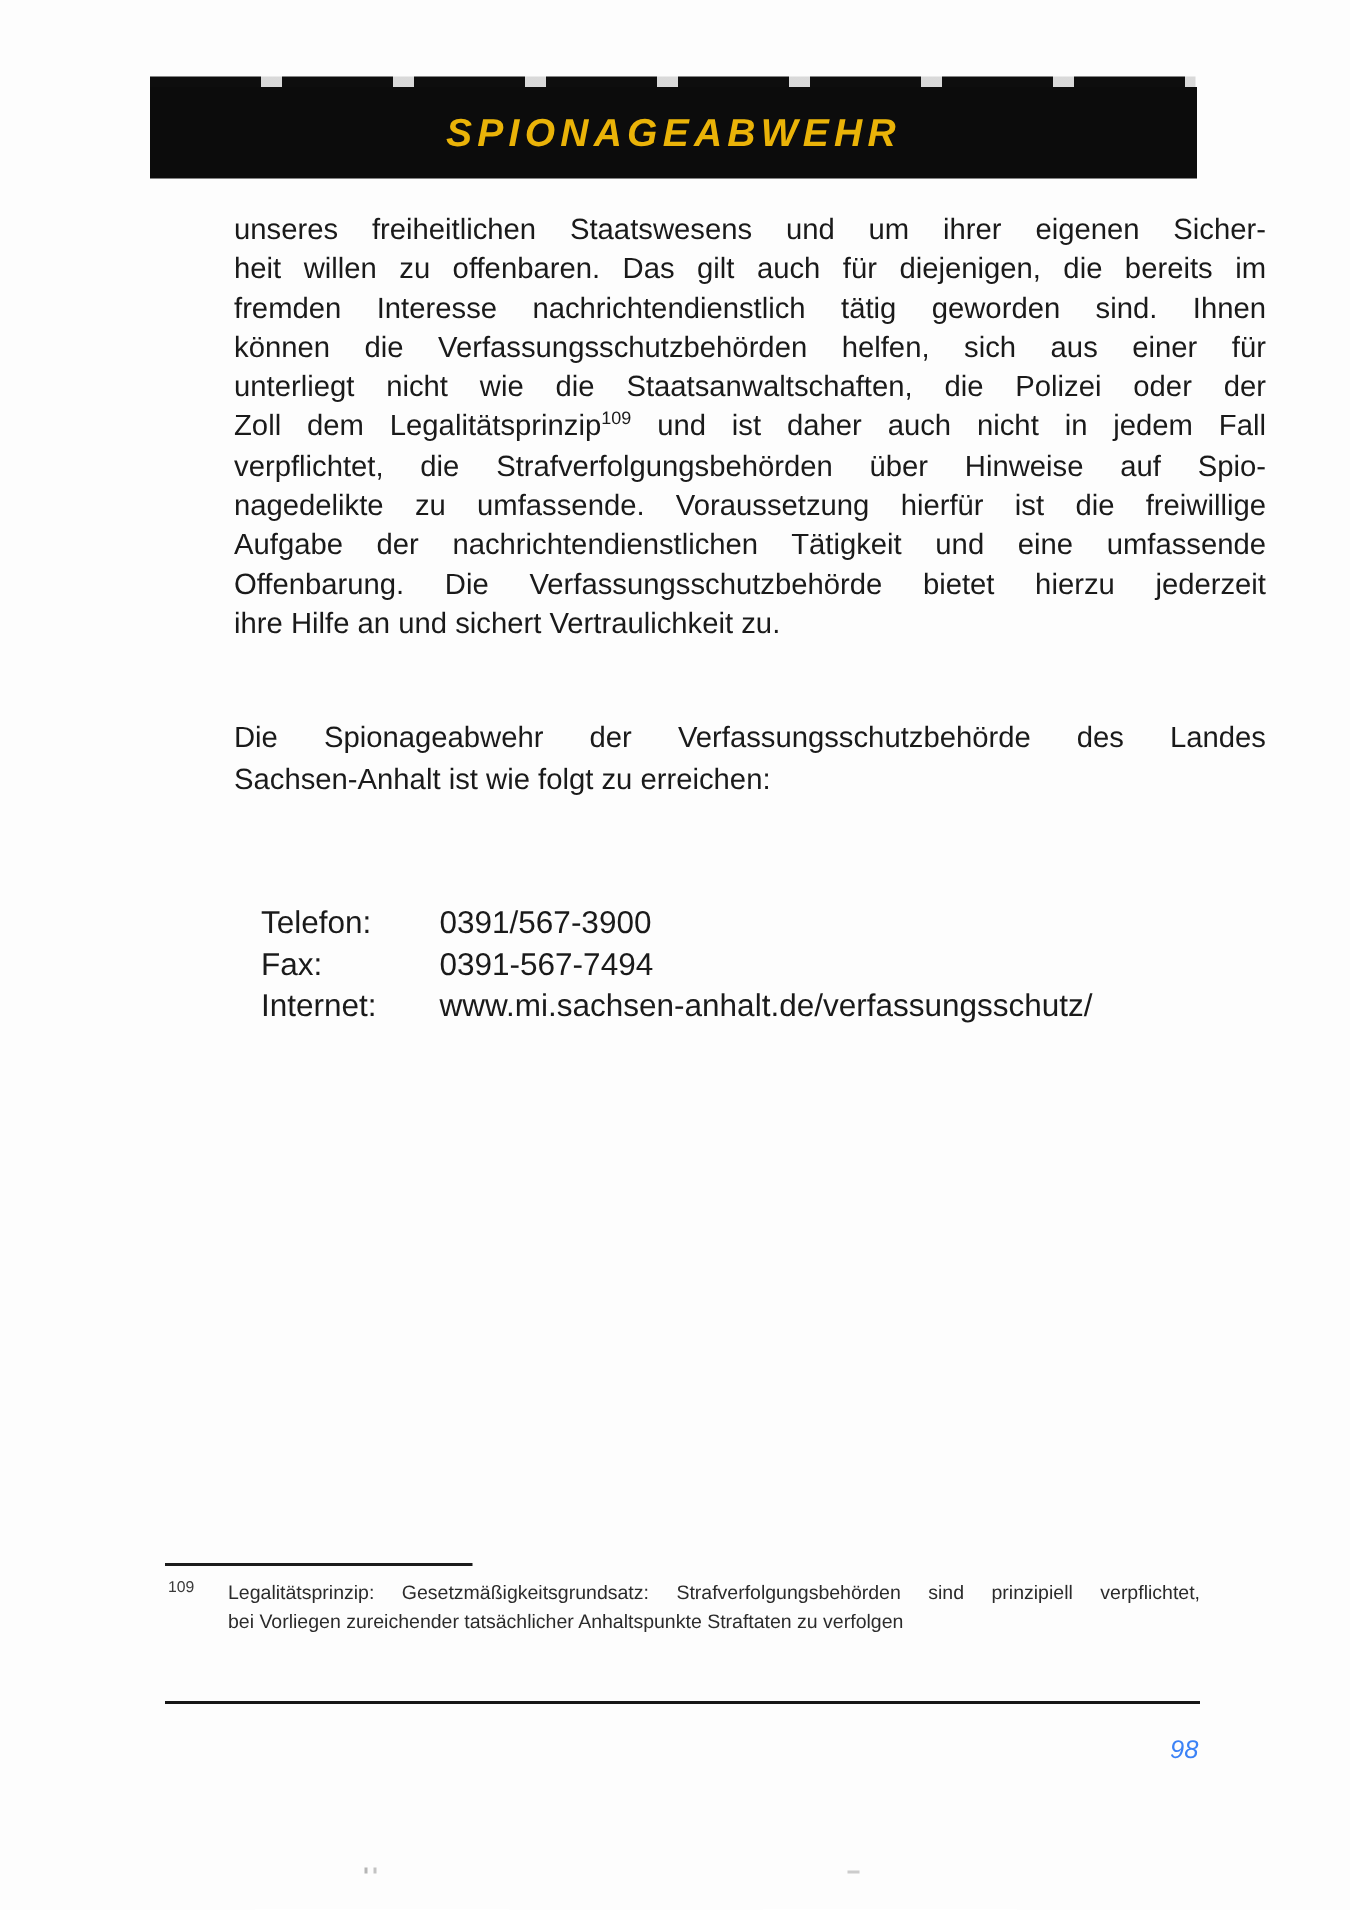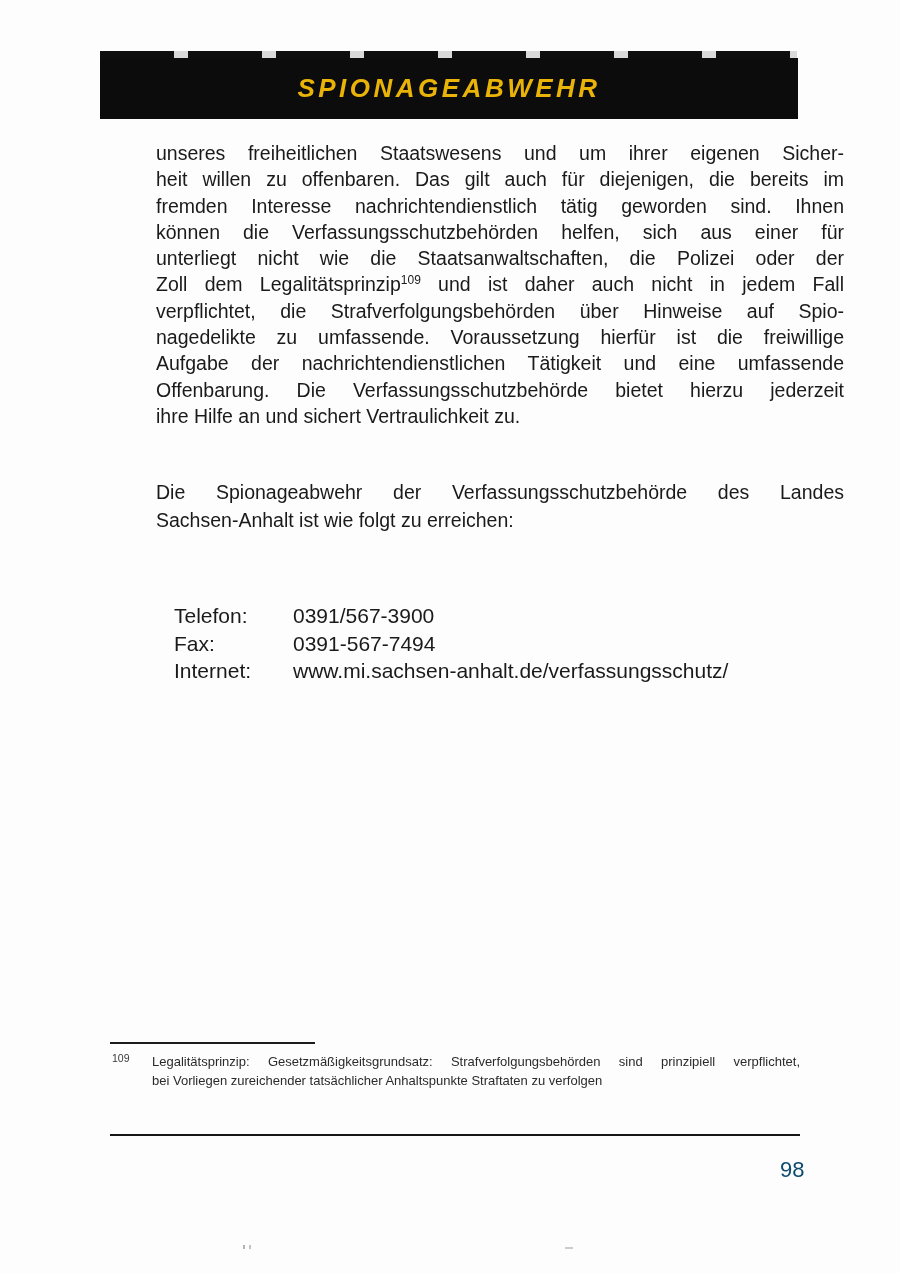--- a/index.html
+++ b/index.html
@@ -127,22 +127,23 @@
     left: 110px;
     top: 1134px;
     width: 690px;
     height: 2px;
     background: #161616;
   }
   .page-number {
     position: absolute;
     left: 780px;
     top: 1157px;
-    font-size: 22px;
-    color: #0c4a6e;
+    font-size: 17px;
+    color: #3b82f6;
+    font-style: italic;
   }
 
   
   .speck { position: absolute; background: #b5b5b5; }
   .speck-a { left: 243px; top: 1245px; width: 2px; height: 4px; }
   .speck-b { left: 249px; top: 1245px; width: 2px; height: 4px; background: #c3c3c3; }
   .speck-c { left: 565px; top: 1247px; width: 8px; height: 2px; background: #cccccc; }
 </style>
 </head>
 <body>

